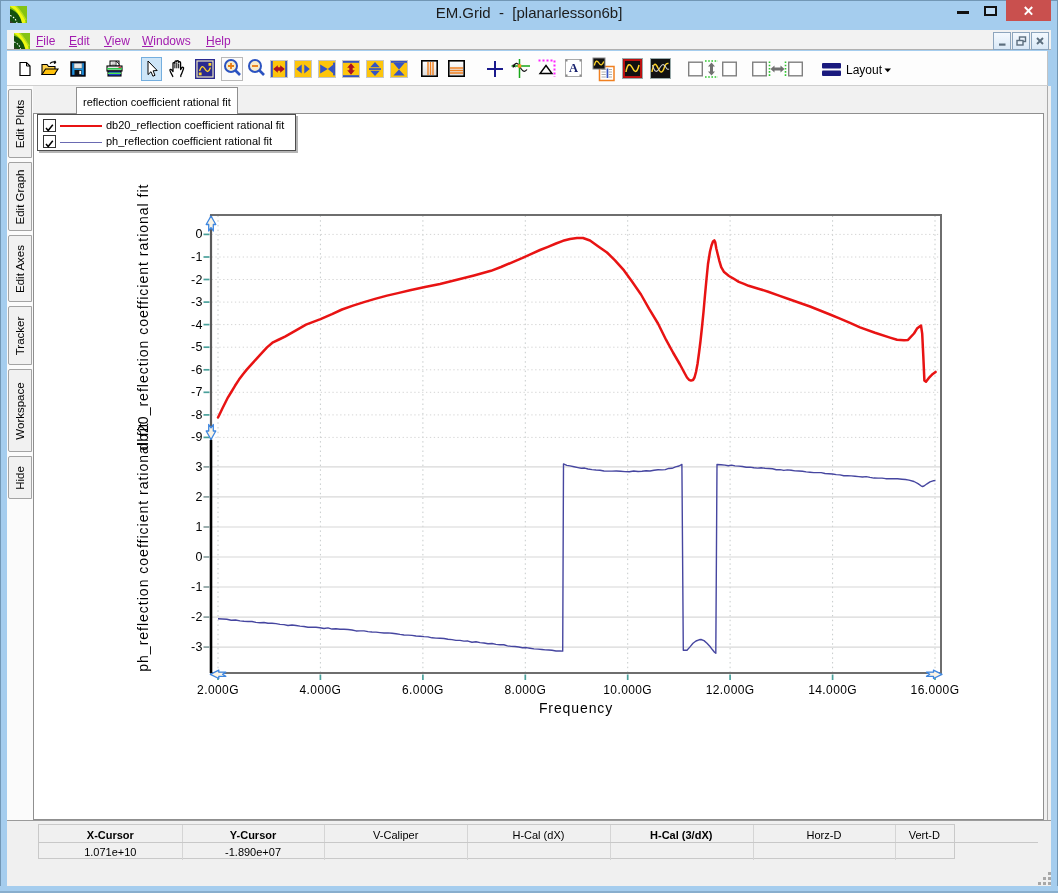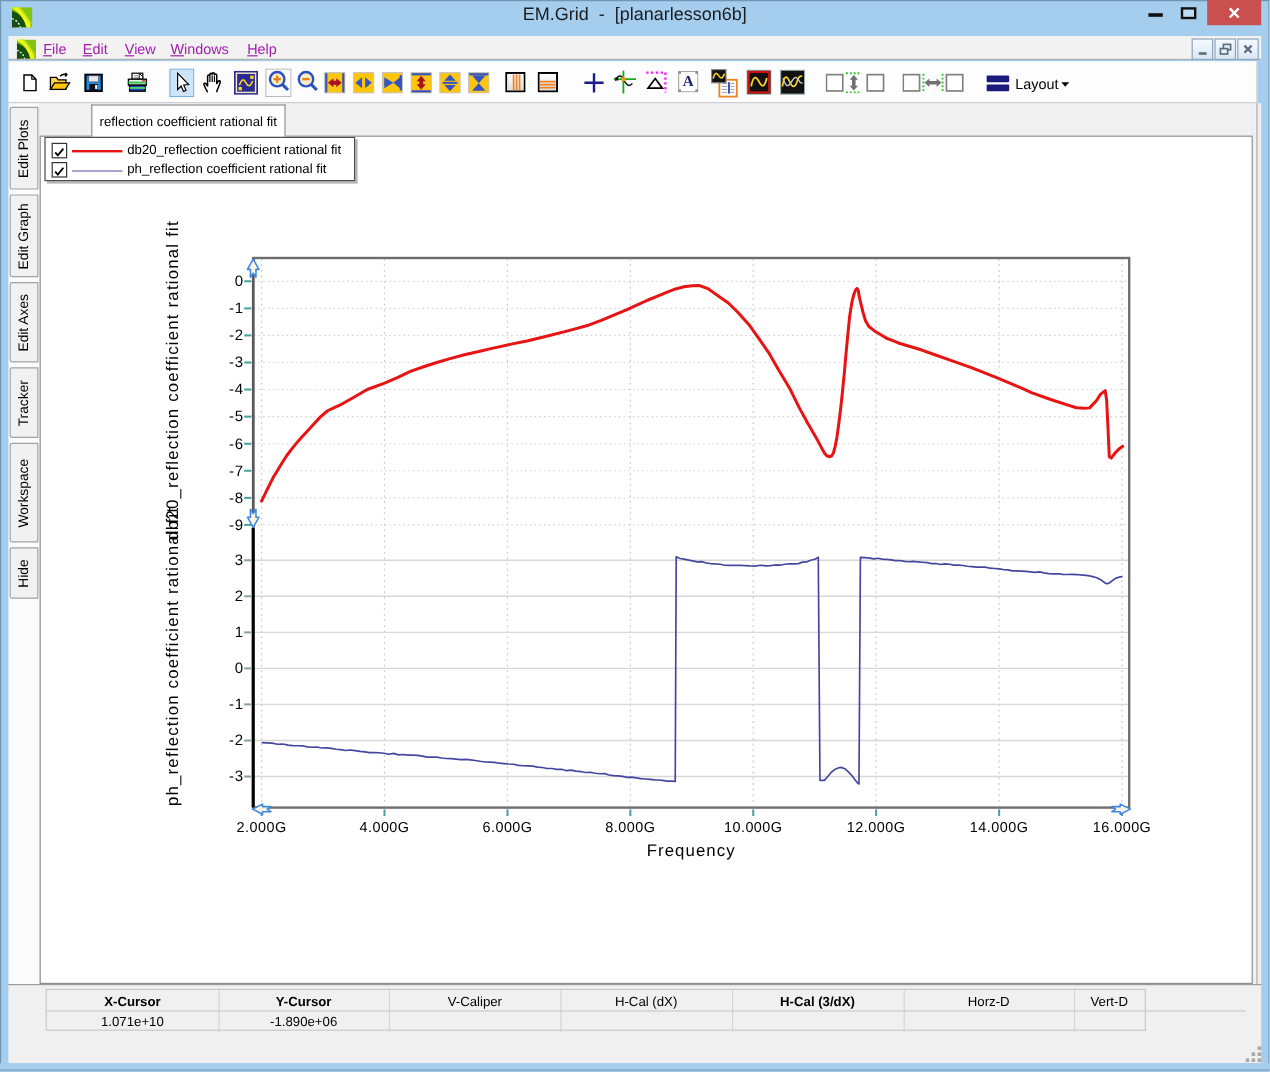--- a/index.html
+++ b/index.html
@@ -320,21 +320,21 @@
         <rect x="10" y="6" width="3" height="3"></rect>
         <rect x="0" y="11" width="3" height="3"></rect>
         <rect x="5" y="11" width="3" height="3"></rect>
         <rect x="10" y="11" width="3" height="3"></rect>
       </g>
     </svg>
   <div id="ctable">
       <div class="ccell" style="left:0.0px;top:4px;width:142.7px;font-weight:bold">X-Cursor</div>
       <div class="ccell" style="left:0.0px;top:21px;width:142.7px">1.071e+10</div>
       <div class="ccell" style="left:142.7px;top:4px;width:142.7px;font-weight:bold">Y-Cursor</div>
-      <div class="ccell" style="left:142.7px;top:21px;width:142.7px">-1.890e+06</div>
+      <div class="ccell" style="left:142.7px;top:21px;width:142.7px">-1.890e+07</div>
       <div style="position:absolute;left:142.7px;top:0;width:1px;height:35px;background:#d5d5d5"></div>
       <div class="ccell" style="left:285.4px;top:4px;width:142.7px;font-weight:normal">V-Caliper</div>
       <div style="position:absolute;left:285.4px;top:0;width:1px;height:35px;background:#d5d5d5"></div>
       <div class="ccell" style="left:428.1px;top:4px;width:142.7px;font-weight:normal">H-Cal (dX)</div>
       <div style="position:absolute;left:428.1px;top:0;width:1px;height:35px;background:#d5d5d5"></div>
       <div class="ccell" style="left:570.9px;top:4px;width:142.7px;font-weight:bold">H-Cal (3/dX)</div>
       <div style="position:absolute;left:570.9px;top:0;width:1px;height:35px;background:#d5d5d5"></div>
       <div class="ccell" style="left:713.6px;top:4px;width:142.7px;font-weight:normal">Horz-D</div>
       <div style="position:absolute;left:713.6px;top:0;width:1px;height:35px;background:#d5d5d5"></div>
       <div class="ccell" style="left:814px;top:4px;width:142.7px;font-weight:normal">Vert-D</div>

